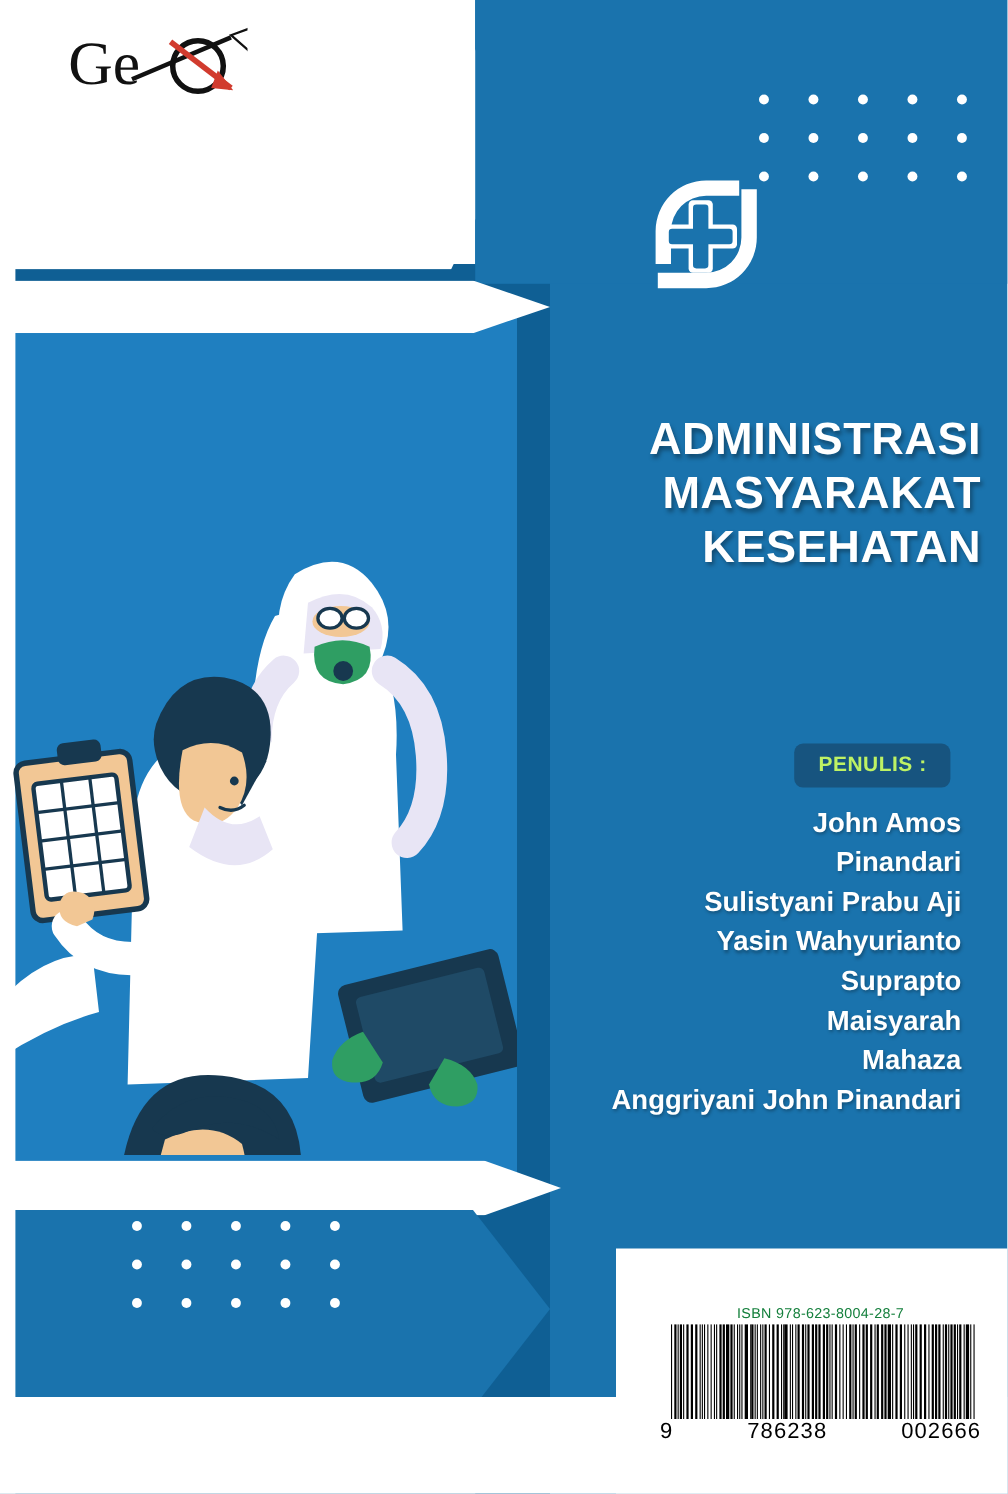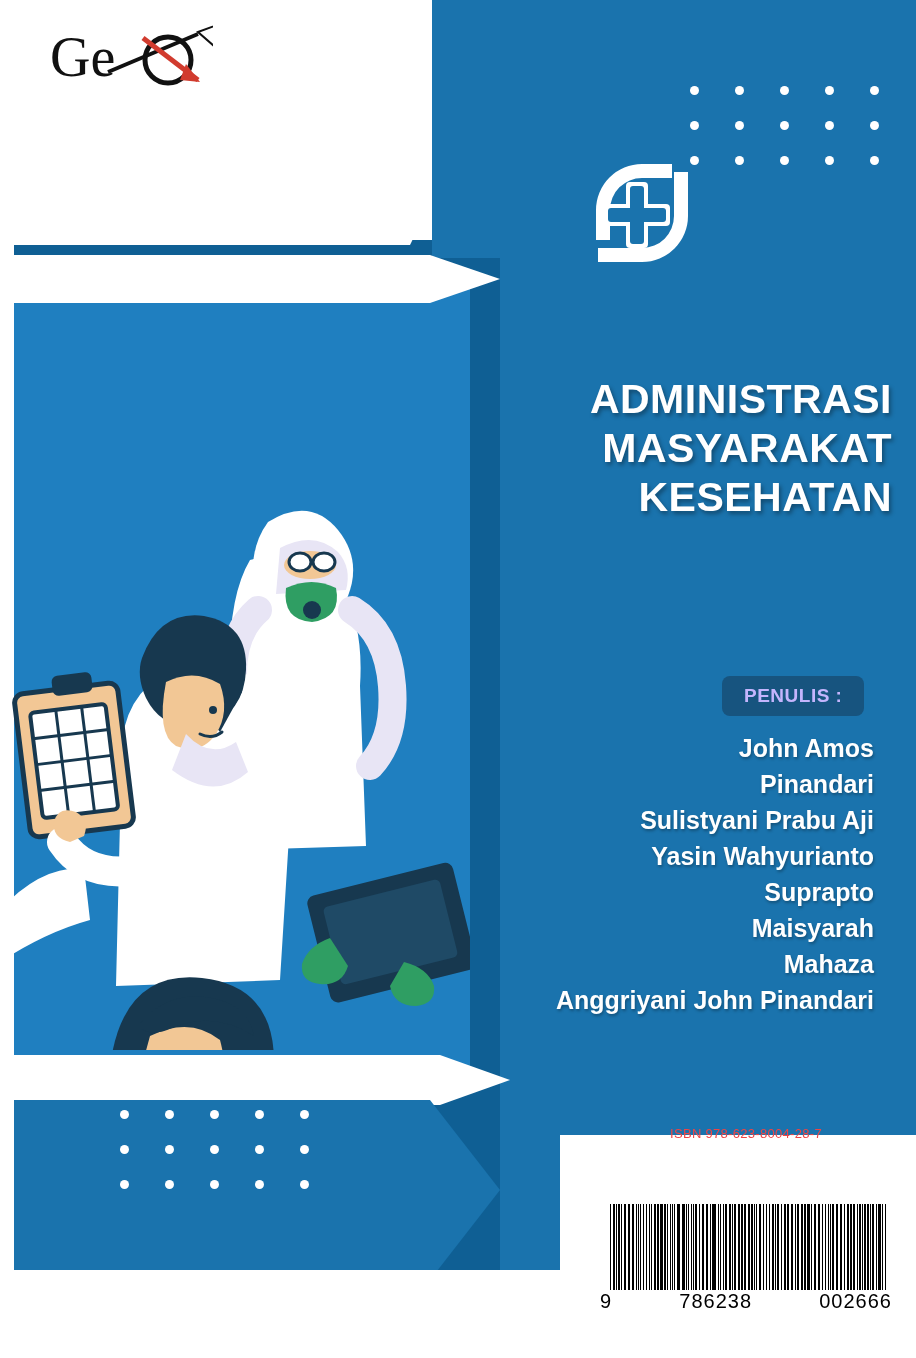--- a/index.html
+++ b/index.html
@@ -153,21 +153,21 @@
     position: absolute;
     left: 578px;
     top: 152px;
     width: 120px;
     height: 118px;
   }
 
   
   .logo {
     position: absolute;
-    left: 48px;
+    left: 60px;
     top: 24px;
     width: 165px;
     height: 70px;
     text-align: right;
   }
 
   
   .illustration {
     position: absolute;
     left: 0;
@@ -192,21 +192,21 @@
     letter-spacing: 0.5px;
     text-shadow: 2px 3px 4px rgba(0,0,0,0.35);
   }
 
   
   .penulis-badge {
     position: absolute;
     left: 722px;
     top: 676px;
     background: #17547f;
-    color: #c4b5fd;
+    color: #bef264;
     font-weight: bold;
     font-size: 19px;
     letter-spacing: 0.5px;
     padding: 9px 22px;
     border-radius: 8px;
     white-space: nowrap;
   }
   .authors {
     position: absolute;
     left: 430px;
@@ -222,25 +222,25 @@
     font-size: 25px;
     line-height: 36px;
     text-shadow: 1px 2px 3px rgba(0,0,0,0.30);
     white-space: nowrap;
   }
 
   
   .isbn-text {
     position: absolute;
     left: 596px;
-    top: 1126px;
+    top: 1186px;
     width: 300px;
     text-align: center;
     font-size: 13px;
-    color: #ef4444;
+    color: #15803d;
     letter-spacing: 0.3px;
   }
   .barcode-wrap {
     position: absolute;
     left: 596px;
     top: 1204px;
     width: 300px;
     height: 128px;
   }
   .bars {

